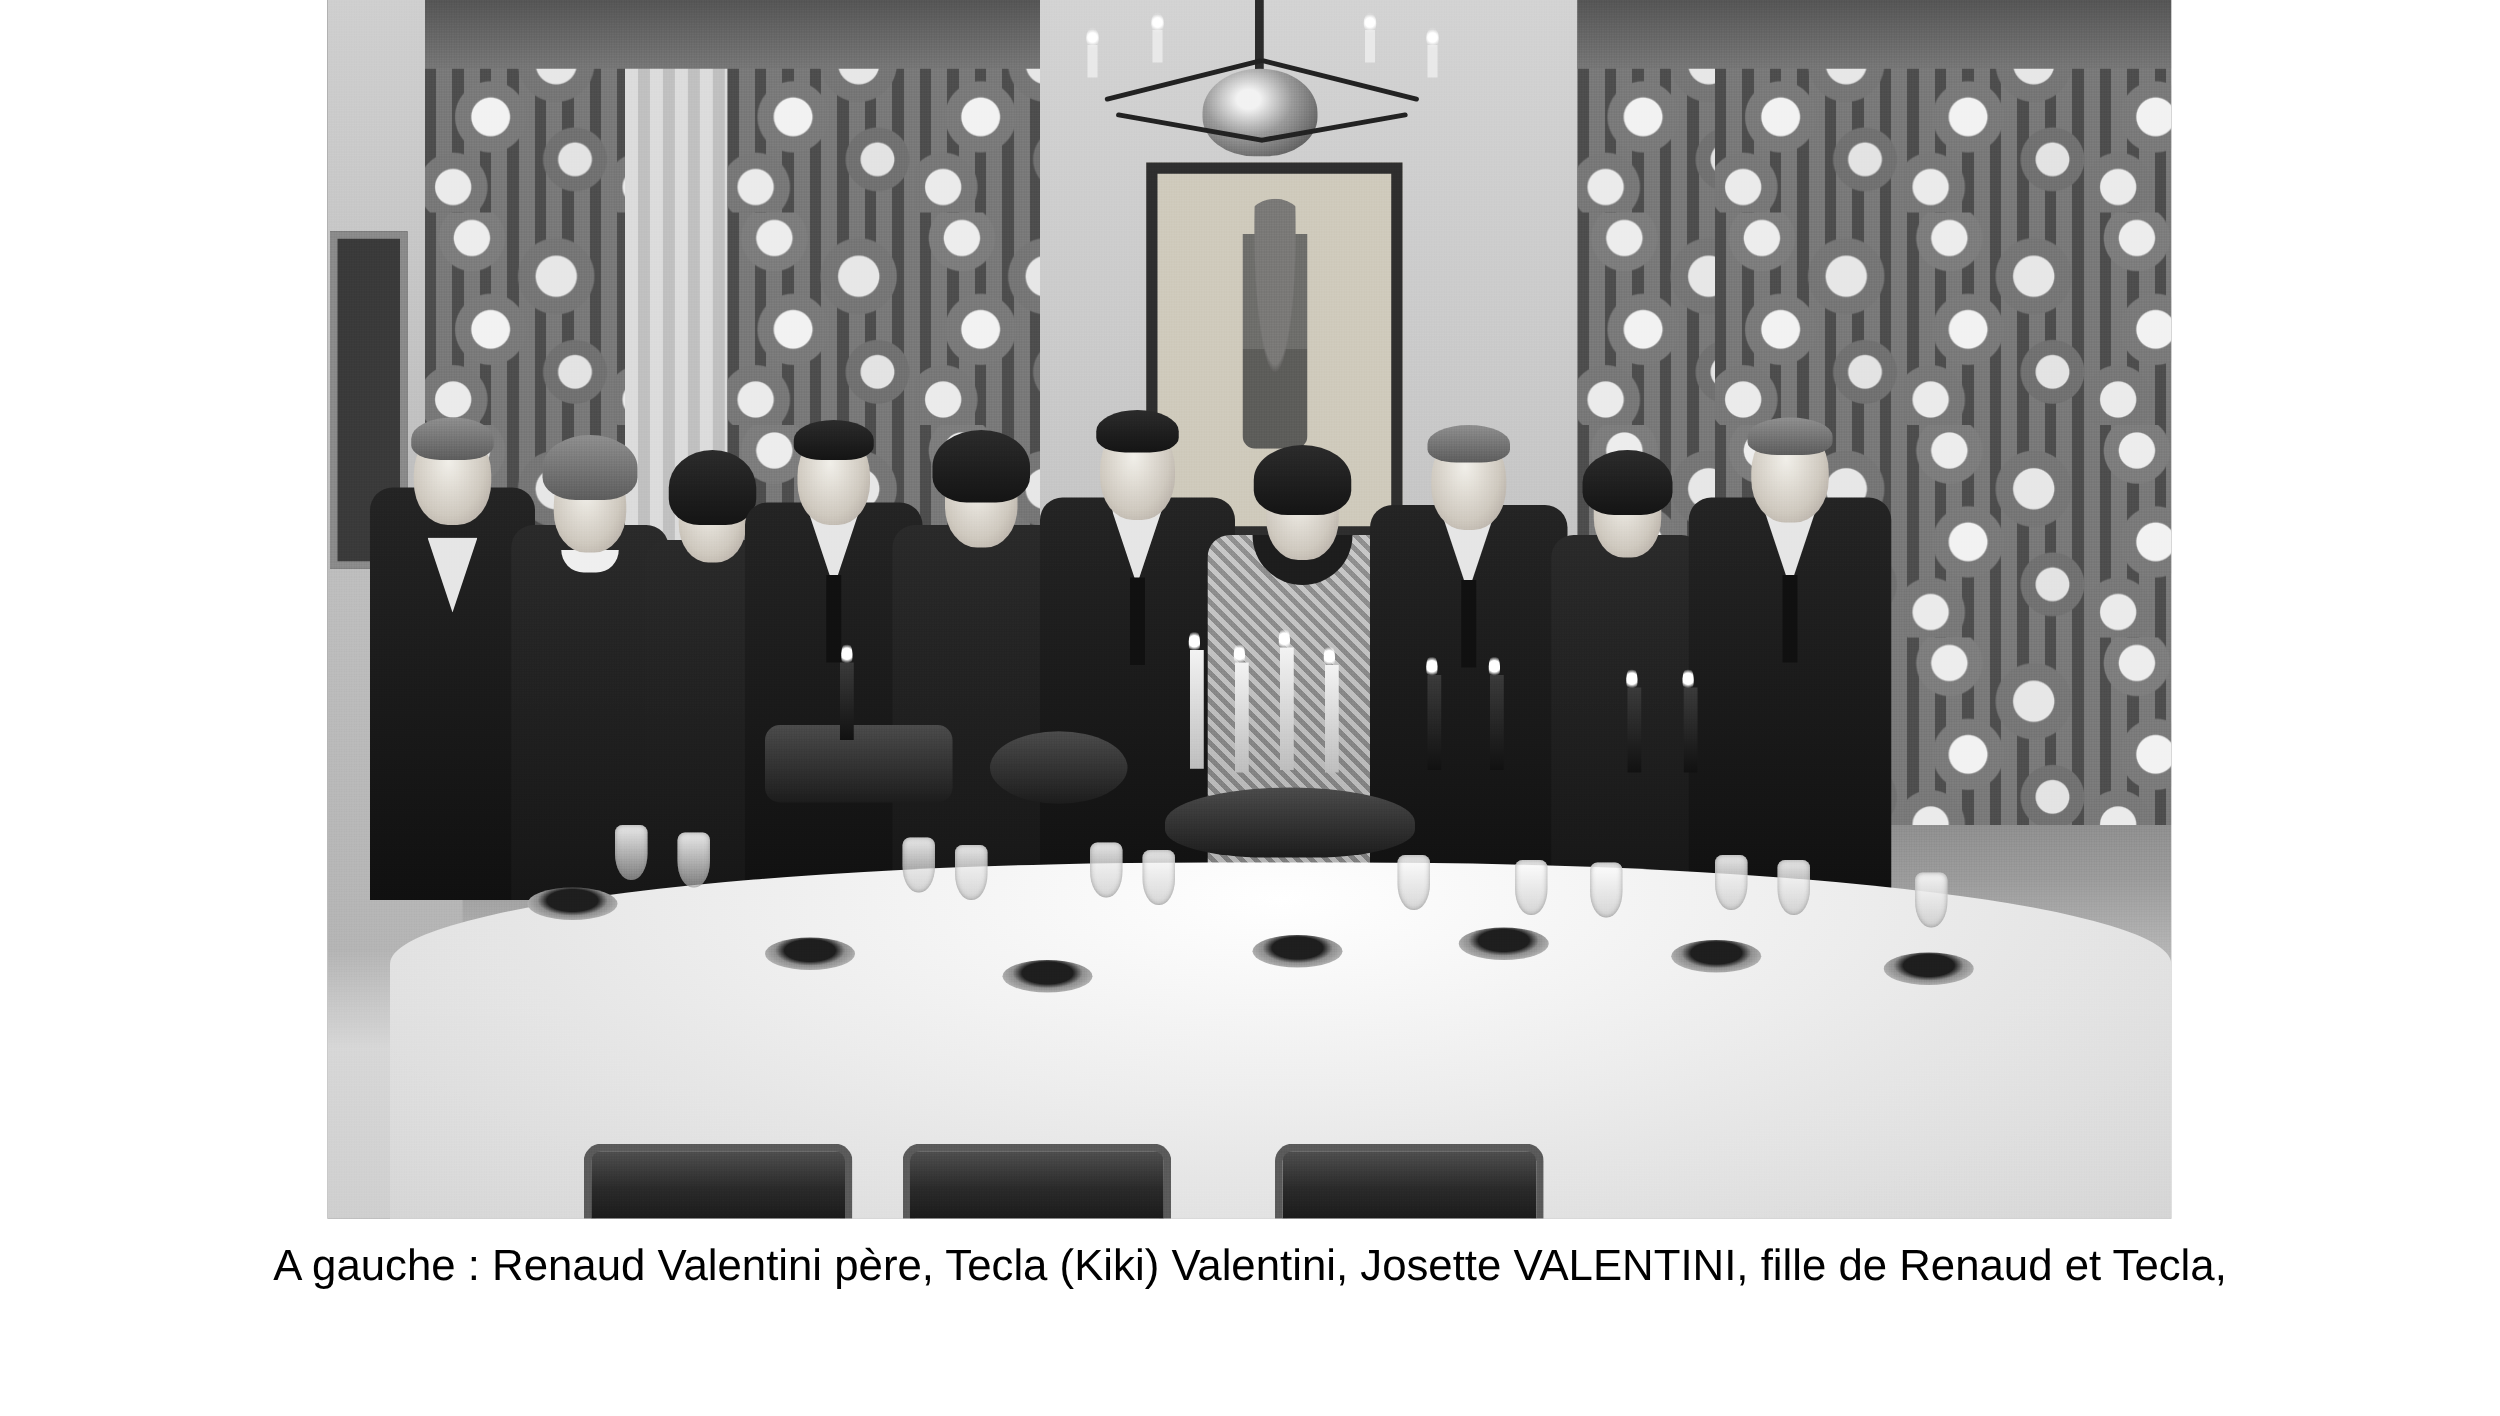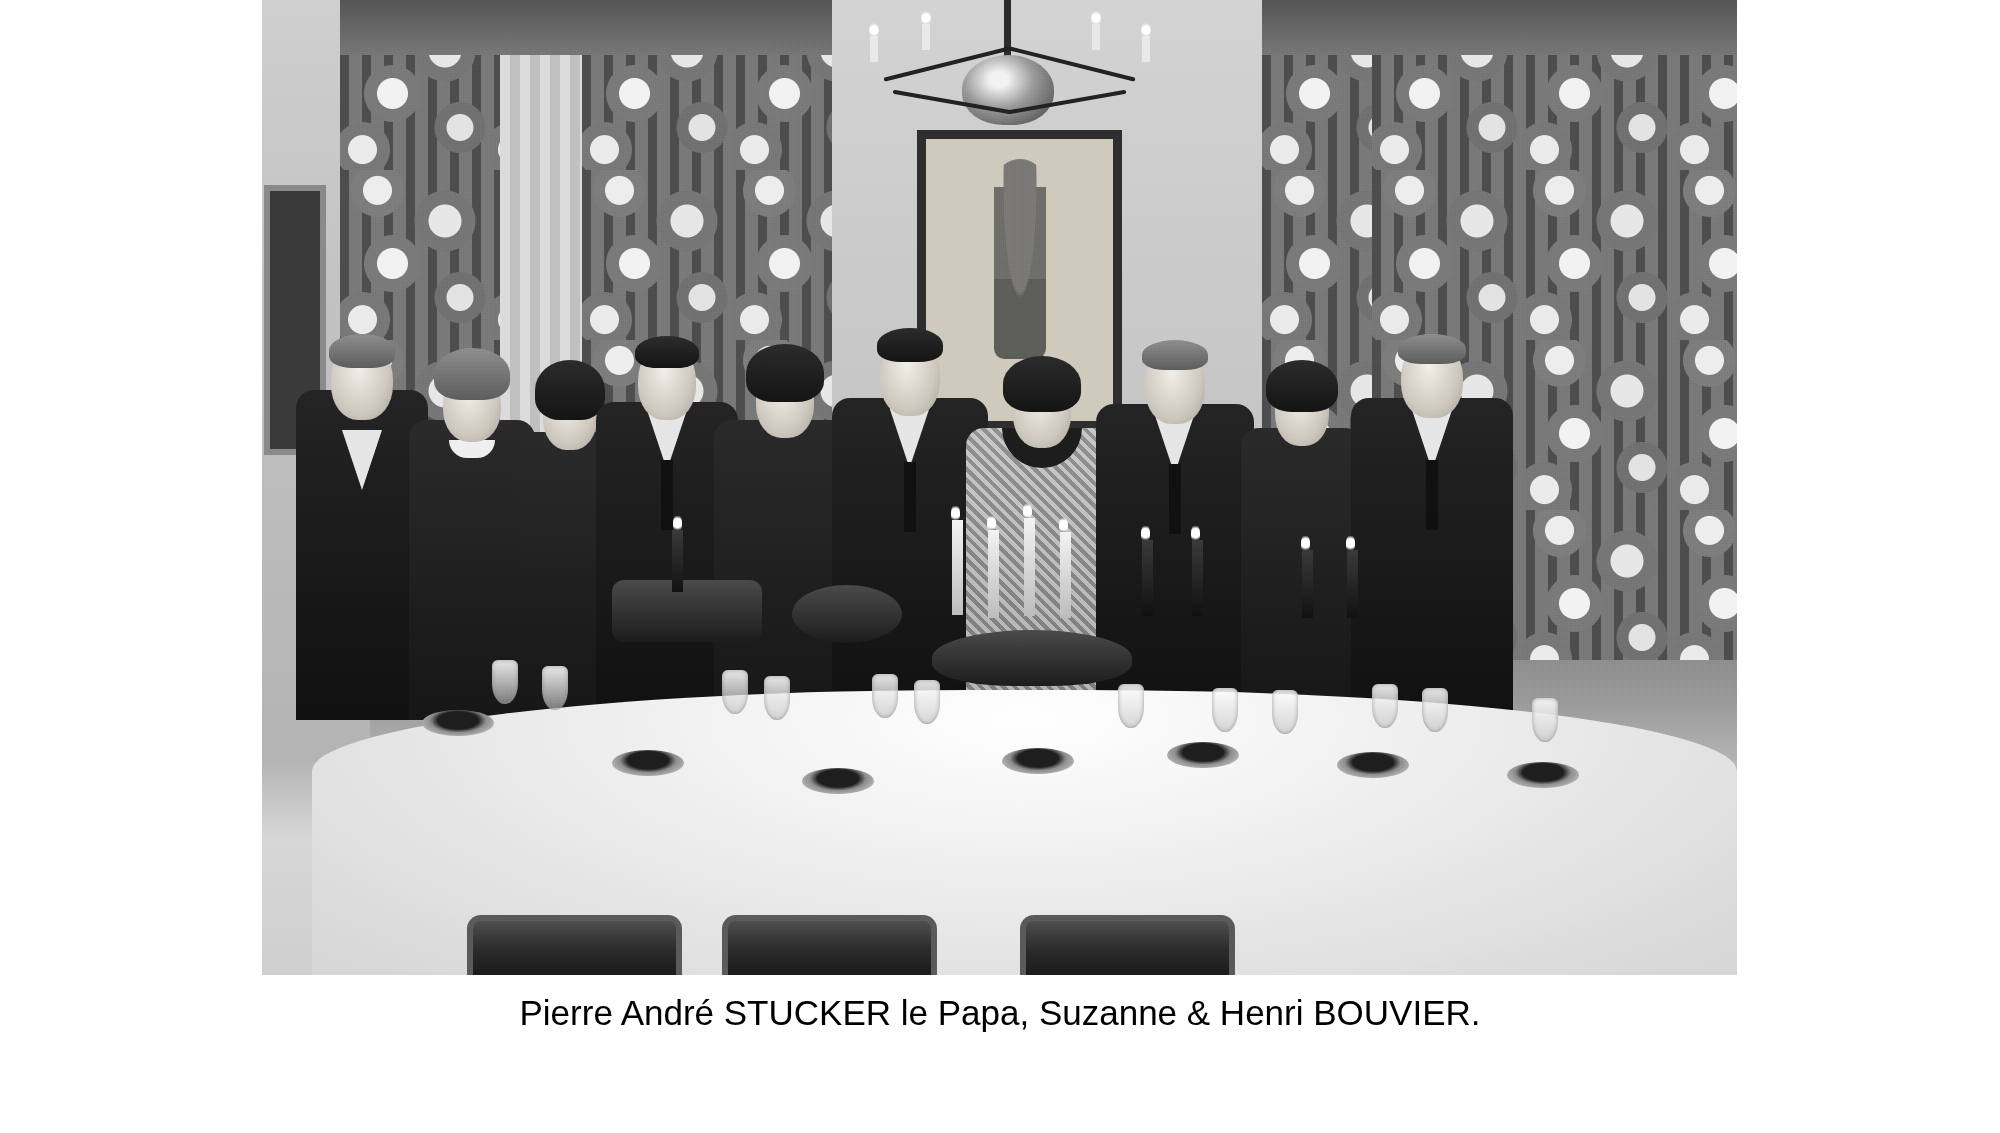--- a/index.html
+++ b/index.html
@@ -372,16 +372,16 @@
     </div>
 
     <div class="chair" style="left:205px;"></div>
     <div class="chair" style="left:460px;"></div>
     <div class="chair" style="left:758px;"></div>
 
     <div class="grain"></div>
   </div>
 
   <div class="caption">
-    <span class="line">Pierre André STUCKER le Papa, Suzanne &amp; Henri BOUVIER.</span>
+    <span class="line">A gauche : Renaud Valentini père, Tecla (Kiki) Valentini, Josette VALENTINI, fille de Renaud et Tecla,</span>
   </div>
 
 </div>
 
 </body></html>

